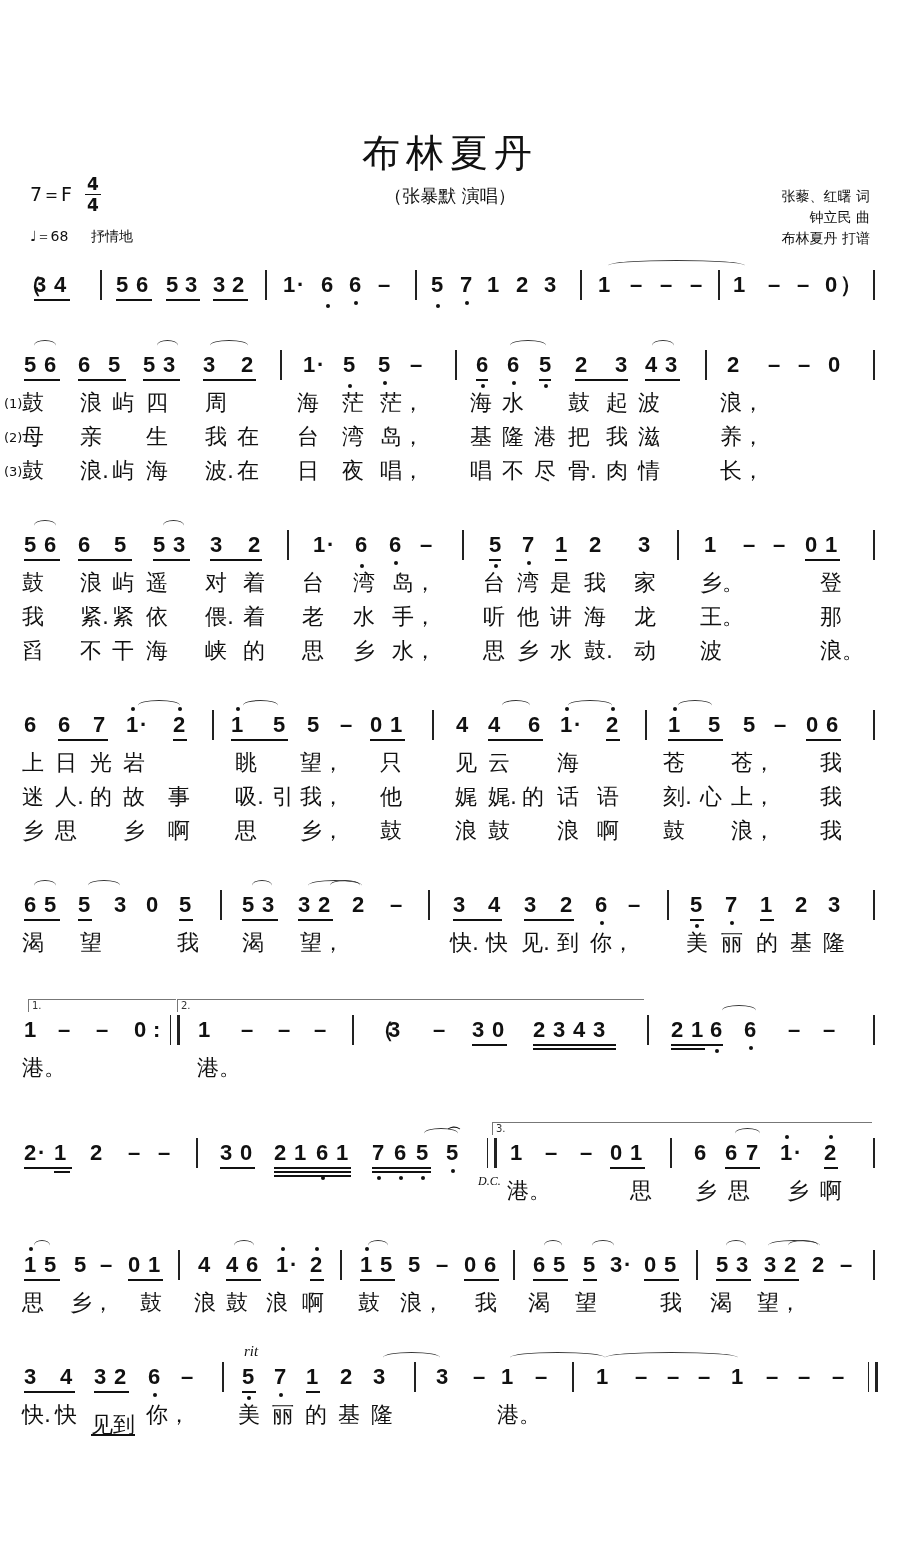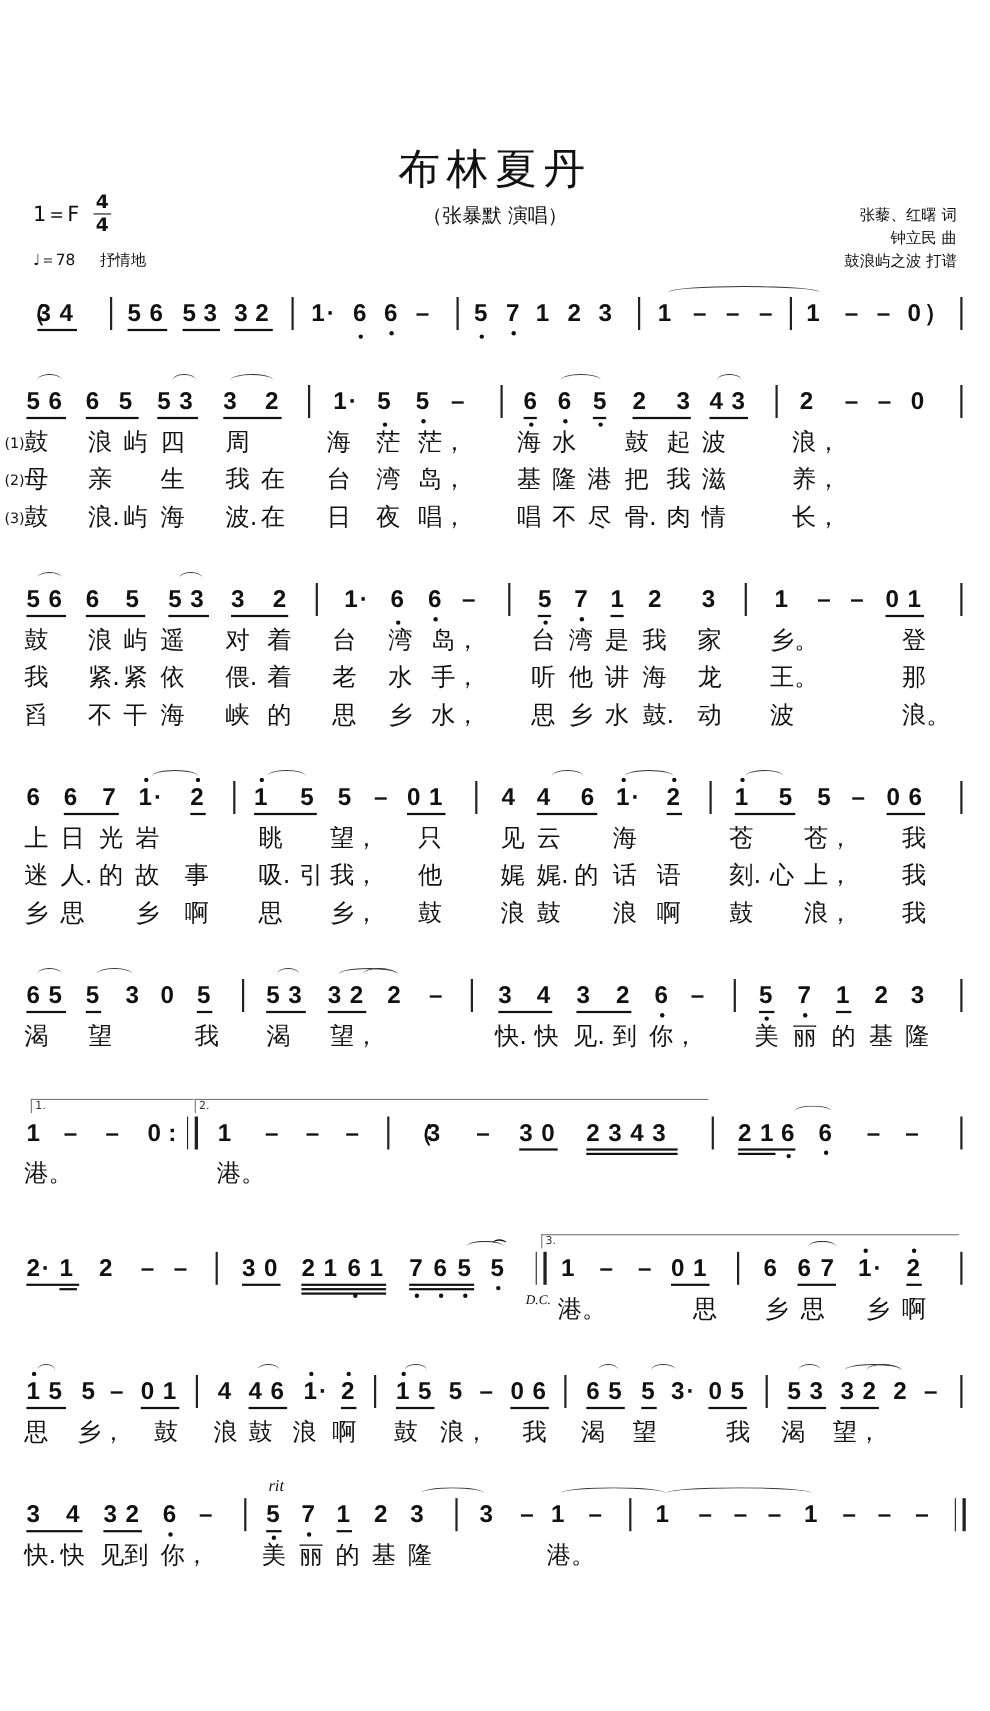--- a/index.html
+++ b/index.html
@@ -22,34 +22,34 @@
   .lyr{position:absolute;font-size:22px;line-height:26px;}
   .vnum{position:absolute;font-size:13px;}
   .volta{position:absolute;border-top:1.3px solid #777;border-left:1.3px solid #777;height:12px;font-size:10px;padding-left:3px;color:#333;}
   .small{font-size:12px;font-style:italic;font-family:"Liberation Serif","DejaVu Serif",serif;}
 </style>
 </head>
 <body>
 
 <div class="abs title">布林夏丹</div>
 <div class="abs subtitle">（张暴默 演唱）</div>
-<div class="abs key">1＝F</div>
+<div class="abs key">7＝F</div>
 <div class="frac">
   <div>4</div>
   <div class="line"></div>
   <div>4</div>
 </div>
 <div class="abs tempo">
-  <span>♩＝78</span>
+  <span>♩＝68</span>
   <span style="margin-left:18px">抒情地</span>
 </div>
 <div class="abs credits">
   <div>张藜、红曙 词</div>
   <div>钟立民 曲</div>
-  <div>鼓浪屿之波 打谱</div>
+  <div>布林夏丹 打谱</div>
 </div>
 
 <div id="score">
     <div class="row" style="top: 272px;">
       <div class="n" style="left: 20px;">（</div>
       <div class="n" style="left: 34px;">3</div>
       <div class="n" style="left: 54px;">4</div>
       <div class="n" style="left: 116px;">5</div>
       <div class="n" style="left: 136px;">6</div>
       <div class="n" style="left: 166px;">5</div>
@@ -646,21 +646,21 @@
       <div class="ul" style="left: 24px; width: 51px; top: 27px;"></div>
       <div class="ul" style="left: 94px; width: 35px; top: 27px;"></div>
       <div class="ul" style="left: 242px; width: 14px; top: 27px;"></div>
       <div class="ul" style="left: 306px; width: 14px; top: 27px;"></div>
       <div class="slur" style="left: 383px; width: 57px; top: -12px;"></div>
       <div class="slur" style="left: 510px; width: 95px; top: -12px;"></div>
       <div class="slur" style="left: 605px; width: 133px; top: -12px;"></div>
       <div class="lyr small" style="left: 244px; top: -26px; font-size: 15px;">rit</div>
       <div class="lyr" style="left: 22px; top: 38px;">快.</div>
       <div class="lyr" style="left: 55px; top: 38px;">快</div>
-      <div class="lyr" style="left: 91px; top: 38px;">见到</div>
+      <div class="lyr" style="left: 91px; top: 48px; text-decoration: underline;">见到</div>
       <div class="lyr" style="left: 146px; top: 38px;">你，</div>
       <div class="lyr" style="left: 238px; top: 38px;">美</div>
       <div class="lyr" style="left: 272px; top: 38px;">丽</div>
       <div class="lyr" style="left: 305px; top: 38px;">的</div>
       <div class="lyr" style="left: 338px; top: 38px;">基</div>
       <div class="lyr" style="left: 371px; top: 38px;">隆</div>
       <div class="lyr" style="left: 497px; top: 38px;">港。</div>
     </div>
   </div>
 

